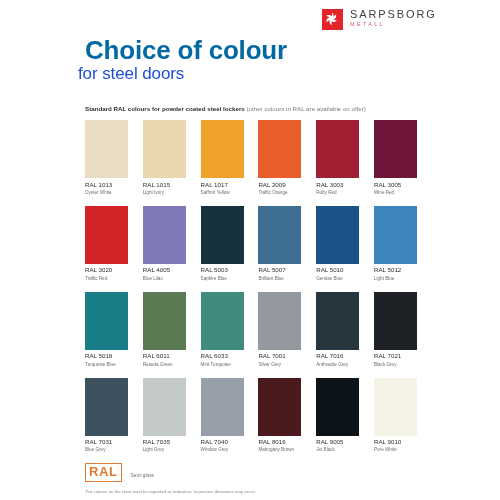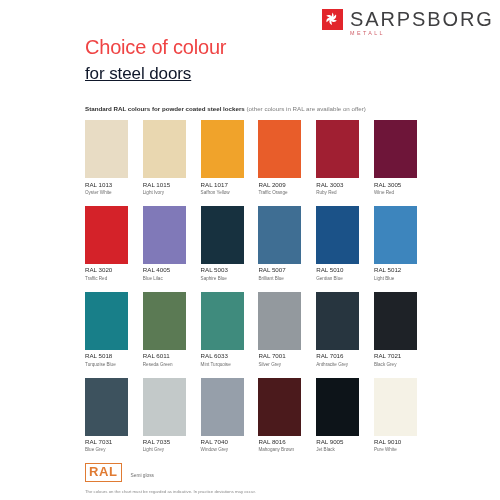--- a/index.html
+++ b/index.html
@@ -32,54 +32,53 @@
     flex: 0 0 auto;
     margin-top: 1px;
   }
   .logo-mark svg { display: block; }
   .logo-words {
     margin-left: 7px;
     line-height: 1;
     padding-top: 1px;
   }
   .logo-name {
-    font-size: 20px;
+    font-size: 11px;
     letter-spacing: 1.9px;
     color: #3f3f41;
     font-weight: 400;
     white-space: nowrap;
   }
   .logo-sub {
     font-size: 5.4px;
     letter-spacing: 2.4px;
     color: #d0606a;
     margin-top: 2px;
     white-space: nowrap;
   }
 
   
   .title {
     position: absolute;
     left: 85px;
     top: 36px;
-    font-size: 20px;
-    font-weight: 400;
-    color: #ef4444;
+    font-size: 26px;
+    font-weight: 700;
+    color: #0369a1;
     letter-spacing: -0.2px;
     line-height: 1.1;
   }
   .subtitle {
     position: absolute;
-    left: 85px;
+    left: 78px;
     top: 64px;
     font-size: 17px;
     font-weight: 400;
-    color: #0f172a;
+    color: #1d4ed8;
     letter-spacing: -0.1px;
-    text-decoration: underline;
   }
 
   
   .section-caption {
     position: absolute;
     left: 85px;
     top: 105px;
     font-size: 6.2px;
     color: #2f2f2f;
     white-space: nowrap;

